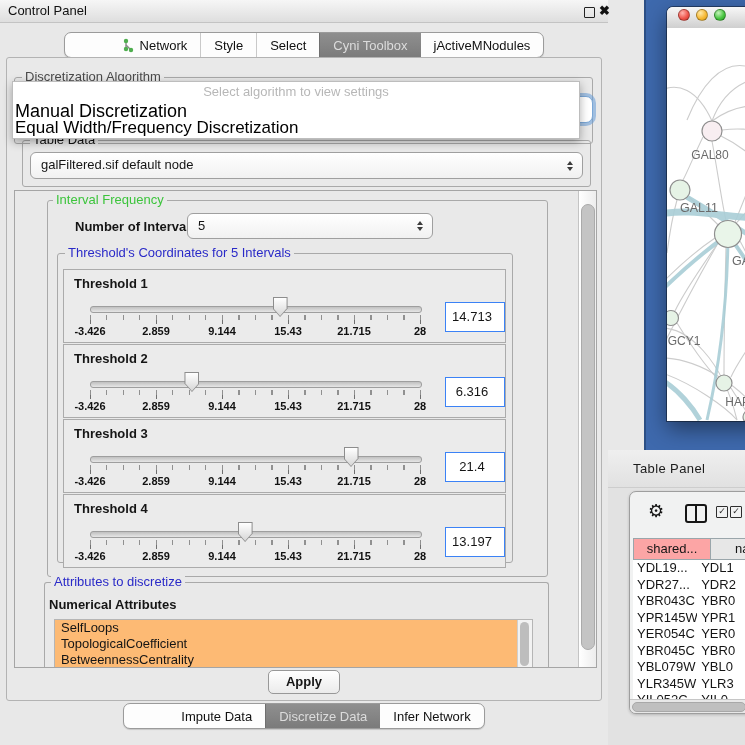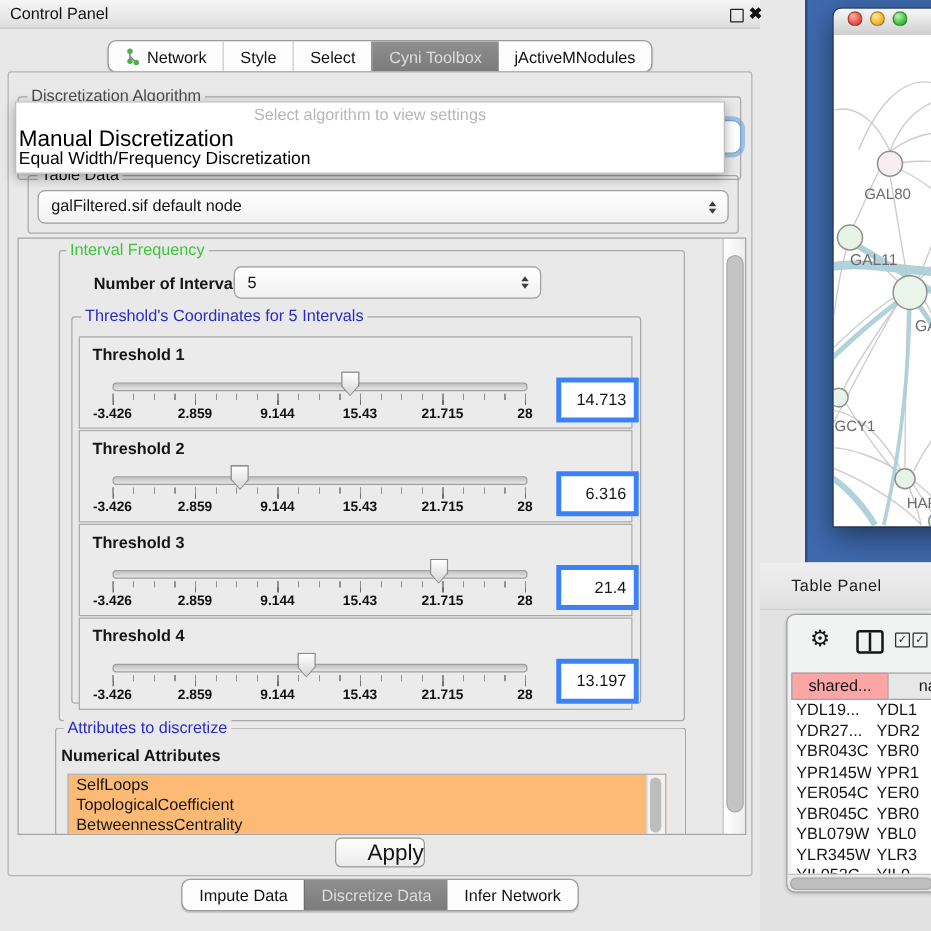--- a/index.html
+++ b/index.html
@@ -10,21 +10,21 @@
   
   .titlebar{left:0;top:0;width:608px;height:22px;background:linear-gradient(#f6f6f6,#dedede);
             border-bottom:1px solid #c3c3c3;}
   .titlebar .t{left:8px;top:3px;font-size:13px;color:#111;}
   .float-btn{left:584px;top:7px;width:9px;height:9px;border:1.5px solid #222;border-radius:1px;}
   .close-btn{left:599px;top:3px;font-size:13px;font-weight:bold;color:#111;}
 
   
   .segwrap{display:flex;justify-content:center;}
   .segctl{display:inline-flex;height:24px;background:#fdfdfd;border:1px solid #9b9b9b;
-          border-radius:7px;overflow:hidden;box-shadow:0 1px 1px rgba(0,0,0,.15);}
+          border-radius:7px;overflow:hidden;box-shadow:0 1px 1px rgba(0,0,0,.15);padding-left:44px;}
   .seg{display:flex;align-items:center;gap:6px;padding:0 13px;font-size:13px;color:#111;
        border-left:1px solid #c9c9c9;}
   .seg:first-child{border-left:none;}
   .seg.active{background:linear-gradient(#8f8f8f,#7b7b7b);color:#dcdcdc;border-left:1px solid #6f6f6f;}
   .seg.after-active{border-left:none;}
   .toptabs{left:0;top:32px;width:608px;}
   .bottabs{left:0;top:703px;width:608px;text-align:center;}
 
   
   .content-panel{left:6px;top:57px;width:594px;height:642px;background:#e9e9e9;
@@ -37,21 +37,21 @@
   .alg-group{left:14px;top:77px;width:577px;height:65px;}
   .alg-title{left:22px;top:70px;color:#4a4a4a;}
   .alg-combo{left:30px;top:96px;width:561px;height:25px;background:#fff;border:1px solid #7aa7d6;
              border-radius:7px;box-shadow:0 0 0 3px rgba(100,155,215,.55);}
 
   
   .popup{left:12px;top:81px;width:566px;height:56px;background:#fff;border:1px solid #bdbdbd;
          box-shadow:0 3px 9px rgba(0,0,0,.32);z-index:6;}
   .popup .ph{position:absolute;left:0;top:2px;width:100%;text-align:center;font-size:13px;color:#b7b7b7;}
   .popup .op1{position:absolute;left:2px;top:19px;font-size:18px;font-weight:normal;color:#000;text-align:center;}
-  .popup .op2{position:absolute;left:2px;top:36px;font-size:14px;color:#000;}
+  .popup .op2{position:absolute;left:2px;top:36px;font-size:17px;color:#000;}
 
   
   .td-group{left:22px;top:140px;width:567px;height:45px;}
   .td-title{left:30px;top:133px;color:#111;}
   .combo{position:absolute;background:linear-gradient(#ffffff,#f1f1f1);border:1px solid #9f9f9f;
          border-radius:6px;font-size:13px;}
   .combo .val{position:absolute;left:10px;top:4px;}
   .spin{position:absolute;right:9px;top:50%;transform:translateY(-50%);display:flex;
         flex-direction:column;gap:2px;}
   .spin i{display:block;width:0;height:0;border-left:3.5px solid transparent;border-right:3.5px solid transparent;}
@@ -83,33 +83,33 @@
   .thumb{width:15px;height:20px;background:#8d8d8d;clip-path:polygon(0 0,100% 0,100% 58%,50% 100%,0 58%);position:relative;}
   .thumb::after{content:"";position:absolute;inset:1px;background:linear-gradient(#ffffff,#d6d6d6);
                 clip-path:polygon(0 0,100% 0,100% 58%,50% 100%,0 58%);}
   .ticks-mi{position:absolute;left:26px;top:45px;width:332px;height:5px;
             background-image:repeating-linear-gradient(to right,#909090 0 1px,transparent 1px 16.5px);}
   .ticks-ma{position:absolute;left:26px;top:45px;width:332px;height:9px;
             background-image:repeating-linear-gradient(to right,#6f6f6f 0 1px,transparent 1px 66px);}
   .tlab{position:absolute;top:55px;transform:translateX(-50%);font-size:11px;font-weight:bold;color:#111;}
   .tl0{left:26px;} .tl1{left:92px;} .tl2{left:158px;} .tl3{left:224px;} .tl4{left:290px;} .tl5{left:356px;}
   .vbox{position:absolute;left:381px;top:32px;width:52px;height:28px;background:#fff;
-        border:4px solid #3b82f6;font-size:13px;text-align:right;line-height:28px;padding-right:6px;box-sizing:content-box;}
+        border:1px solid #3b82f6;font-size:13px;text-align:center;line-height:28px;padding-right:6px;box-sizing:content-box;}
 
   .attr-group{left:29px;top:391px;width:503px;height:150px;border-bottom:none;}
   .attr-title{left:36px;top:384px;color:#2a2ac8;}
   .num-attr{left:34px;top:406px;font-size:13px;font-weight:bold;}
   .alist{left:39px;top:428px;width:477px;height:90px;background:#fdba74;border:1px solid #b5b5b5;}
   .alist .it{height:16px;line-height:16px;font-size:13px;padding-left:6px;}
   .lscroll{position:absolute;right:0;top:0;width:14px;height:100%;background:#f2f2f2;border-left:1px solid #cfcfcf;}
   .lthumb{position:absolute;left:2px;top:2px;width:9px;height:44px;background:#bdbdbd;border-radius:5px;}
 
   .apply-wrap{left:0;top:670px;width:608px;display:flex;justify-content:center;}
   .apply{width:70px;height:22px;border:1px solid #989898;border-radius:5px;
-         background:linear-gradient(#ffffff,#ebebeb);font-size:18px;text-align:right;line-height:22px;}
+         background:linear-gradient(#ffffff,#ebebeb);font-size:13px;text-align:center;line-height:22px;font-weight:bold;}
 
   
   .desktop{left:608px;top:0;width:137px;height:450px;background:#3e69ad;border-left:2px solid #2c4f85;
            box-sizing:border-box;overflow:hidden;margin-left:36px;}
   .macwin{position:absolute;left:21px;top:7px;width:130px;height:414px;background:#fff;
           border-radius:6px 6px 0 0;box-shadow:0 0 0 1px rgba(0,0,0,.4),0 8px 22px rgba(0,0,0,.45);overflow:hidden;}
   .mactb{position:absolute;left:0;top:0;width:100%;height:21px;
          background:linear-gradient(#f7f7f7,#cfcfcf);border-bottom:1px solid #9c9c9c;}
   .light{position:absolute;top:2px;width:12px;height:12px;border-radius:50%;border:1px solid rgba(0,0,0,.3);box-sizing:border-box;}
   .l-red{left:11px;background:radial-gradient(circle at 35% 30%,#ffb4ae,#ee5147 60%,#c33b33);}

